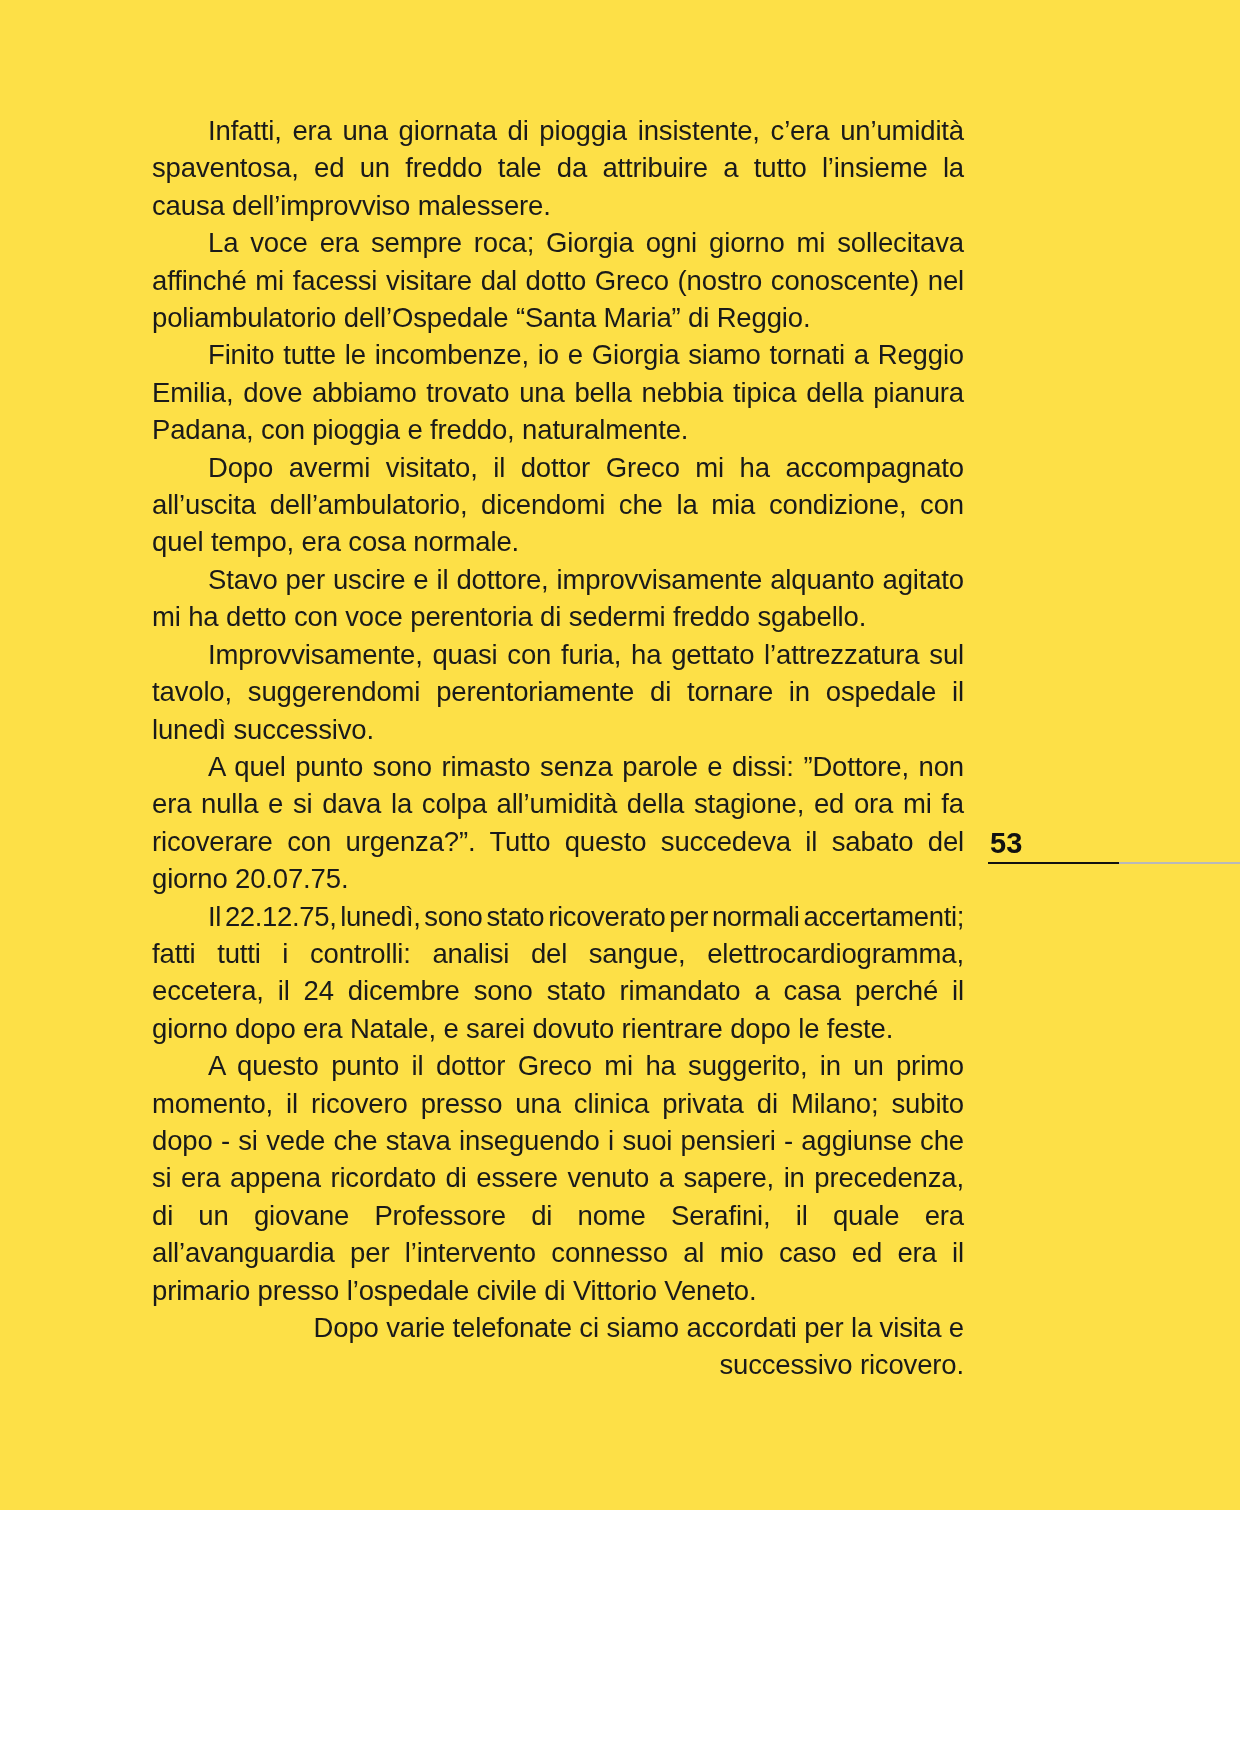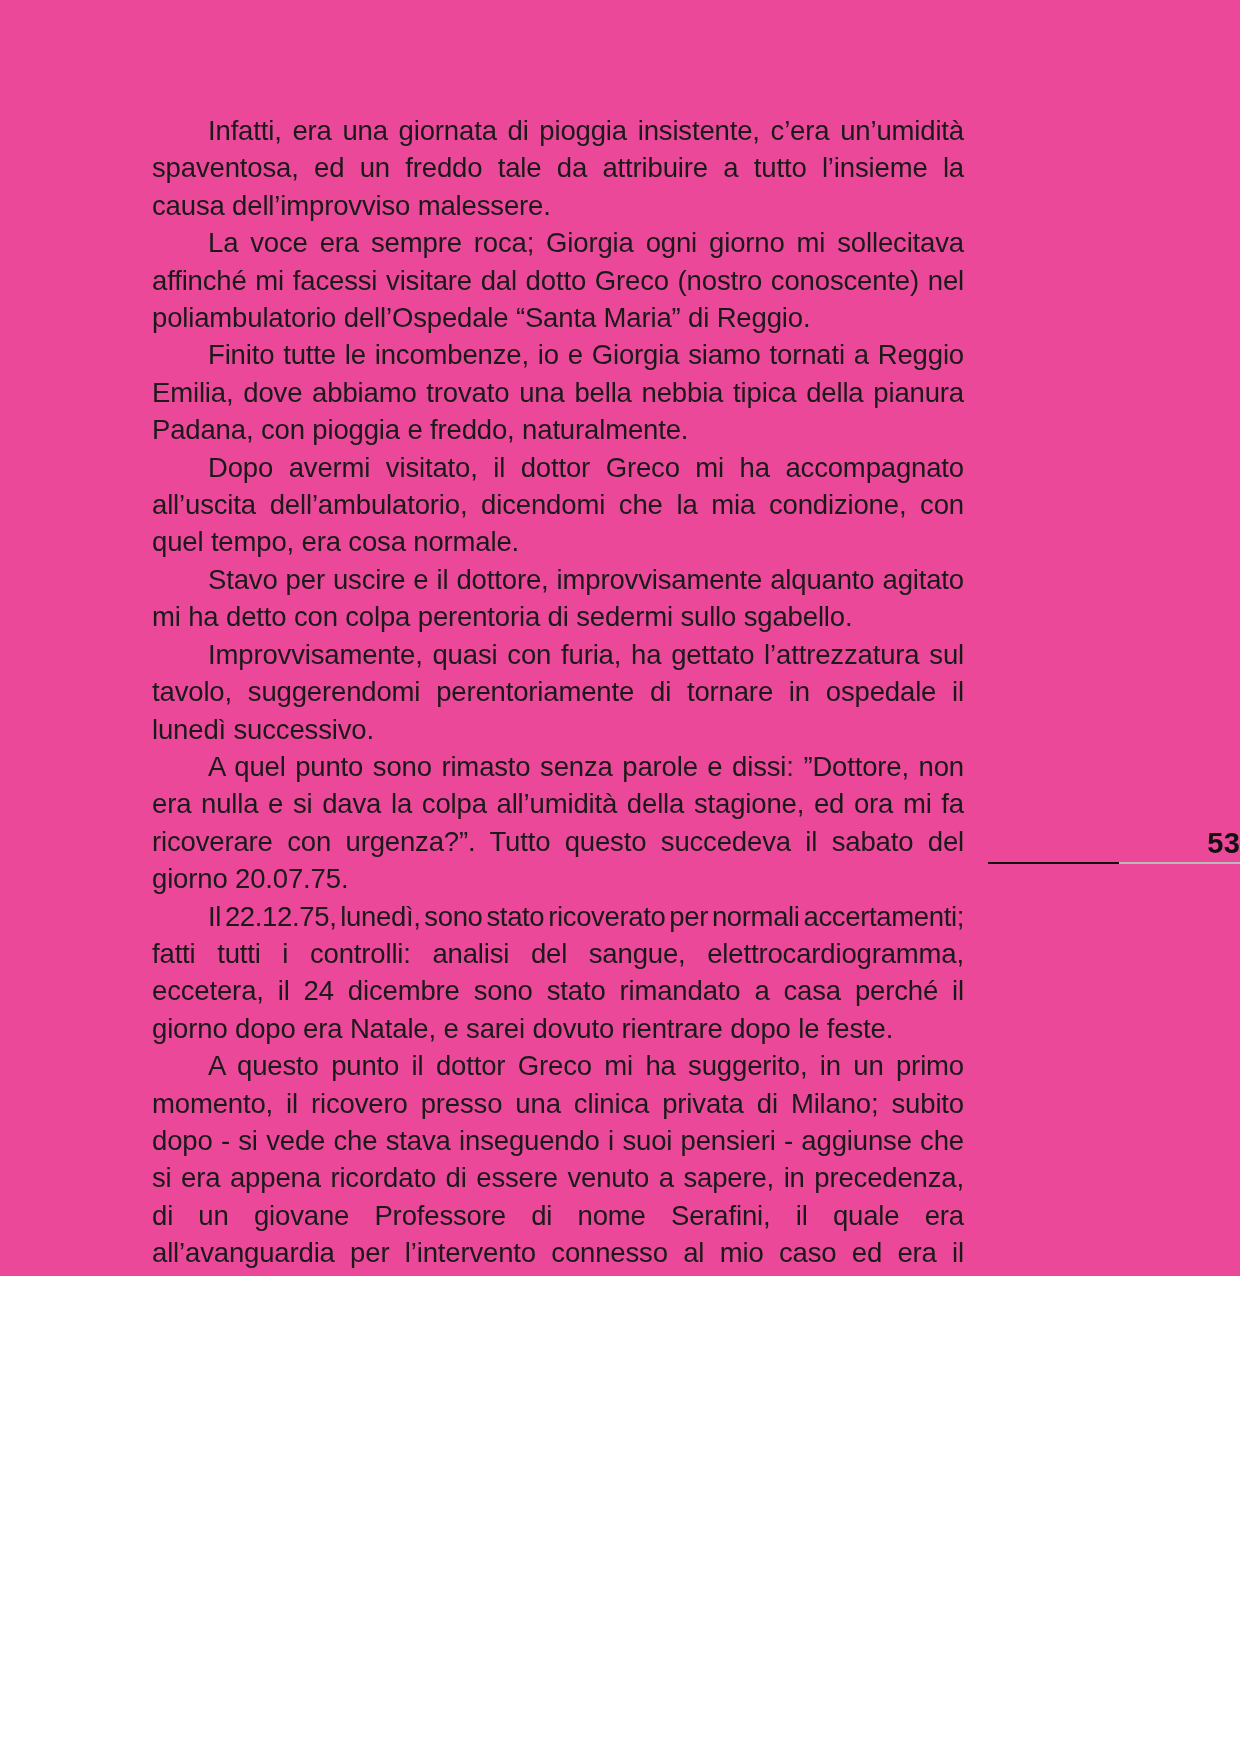--- a/index.html
+++ b/index.html
@@ -8,22 +8,22 @@
     padding: 0;
     background: #ffffff;
   }
   body {
     font-family: "Liberation Sans", "DejaVu Sans", sans-serif;
     color: #1a1a1a;
   }
   .page {
     position: relative;
     width: 1240px;
-    height: 1276px;
-    background: #ec4899;
+    height: 1510px;
+    background: #fde047;
     overflow: hidden;
     box-sizing: border-box;
   }
   
   .text-column {
     position: absolute;
     left: 152px;
     top: 112px;
     width: 812px;
   }
@@ -41,21 +41,20 @@
   }
   .para:last-child { text-align: right; }
 
   
   .folio {
     position: absolute;
     left: 988px;
     top: 826px;
     width: 252px;
     height: 58px;
-    text-align: right;
   }
   .folio-number {
     font-size: 29px;
     font-weight: bold;
     line-height: 34px;
     color: #111111;
     letter-spacing: 0.2px;
     padding-left: 2px;
   }
   .folio-rule {
@@ -73,21 +72,21 @@
   <div class="text-column">
 
     <p class="para">Infatti, era una giornata di pioggia insistente, c’era un’umidità spaventosa, ed un freddo tale da attribuire a tutto l’insieme la causa dell’improvviso malessere.</p>
 
     <p class="para">La voce era sempre roca; Giorgia ogni giorno mi sollecitava affinché mi facessi visitare dal dotto Greco (nostro conoscente) nel poliambulatorio dell’Ospedale “Santa Maria” di Reggio.</p>
 
     <p class="para">Finito tutte le incombenze, io e Giorgia siamo tornati a Reggio Emilia, dove abbiamo trovato una bella nebbia tipica della pianura Padana, con pioggia e freddo, naturalmente.</p>
 
     <p class="para">Dopo avermi visitato, il dottor Greco mi ha accompagnato all’uscita dell’ambulatorio, dicendomi che la mia condizione, con quel tempo, era cosa normale.</p>
 
-    <p class="para">Stavo per uscire e il dottore, improvvisamente alquanto agitato mi ha detto con colpa perentoria di sedermi sullo sgabello.</p>
+    <p class="para">Stavo per uscire e il dottore, improvvisamente alquanto agitato mi ha detto con voce perentoria di sedermi freddo sgabello.</p>
 
 
     <p class="para">Improvvisamente, quasi con furia, ha gettato l’attrezzatura sul tavolo, suggerendomi perentoriamente di tornare in ospedale il lunedì successivo.</p>
 
     <p class="para">A quel punto sono rimasto senza parole e dissi: ”Dottore, non era nulla e si dava la colpa all’umidità della stagione, ed ora mi fa ricoverare con urgenza?”. Tutto questo succedeva il sabato del giorno 20.07.75.</p>
 
     <p class="para" style="text-align: justify;"><span class="tight-run" style="word-spacing: -7.5px; letter-spacing: -0.35px;">Il 22.12.75, lunedì, sono stato ricoverato per normali accertamenti;</span><span class="loose-run"> fatti tutti i controlli: analisi del sangue, elettrocardiogramma, eccetera, il 24 dicembre sono stato rimandato a casa perché il giorno dopo era Natale, e sarei dovuto rientrare dopo le feste.</span></p>
 
     <p class="para">A questo punto il dottor Greco mi ha suggerito, in un primo momento, il ricovero presso una clinica privata di Milano; subito dopo - si vede che stava inseguendo i suoi pensieri - aggiunse che si era appena ricordato di essere venuto a sapere, in precedenza, di un giovane Professore di nome Serafini, il quale era all’avanguardia per l’intervento connesso al mio caso ed era il primario presso l’ospedale civile di Vittorio Veneto.</p>
 

